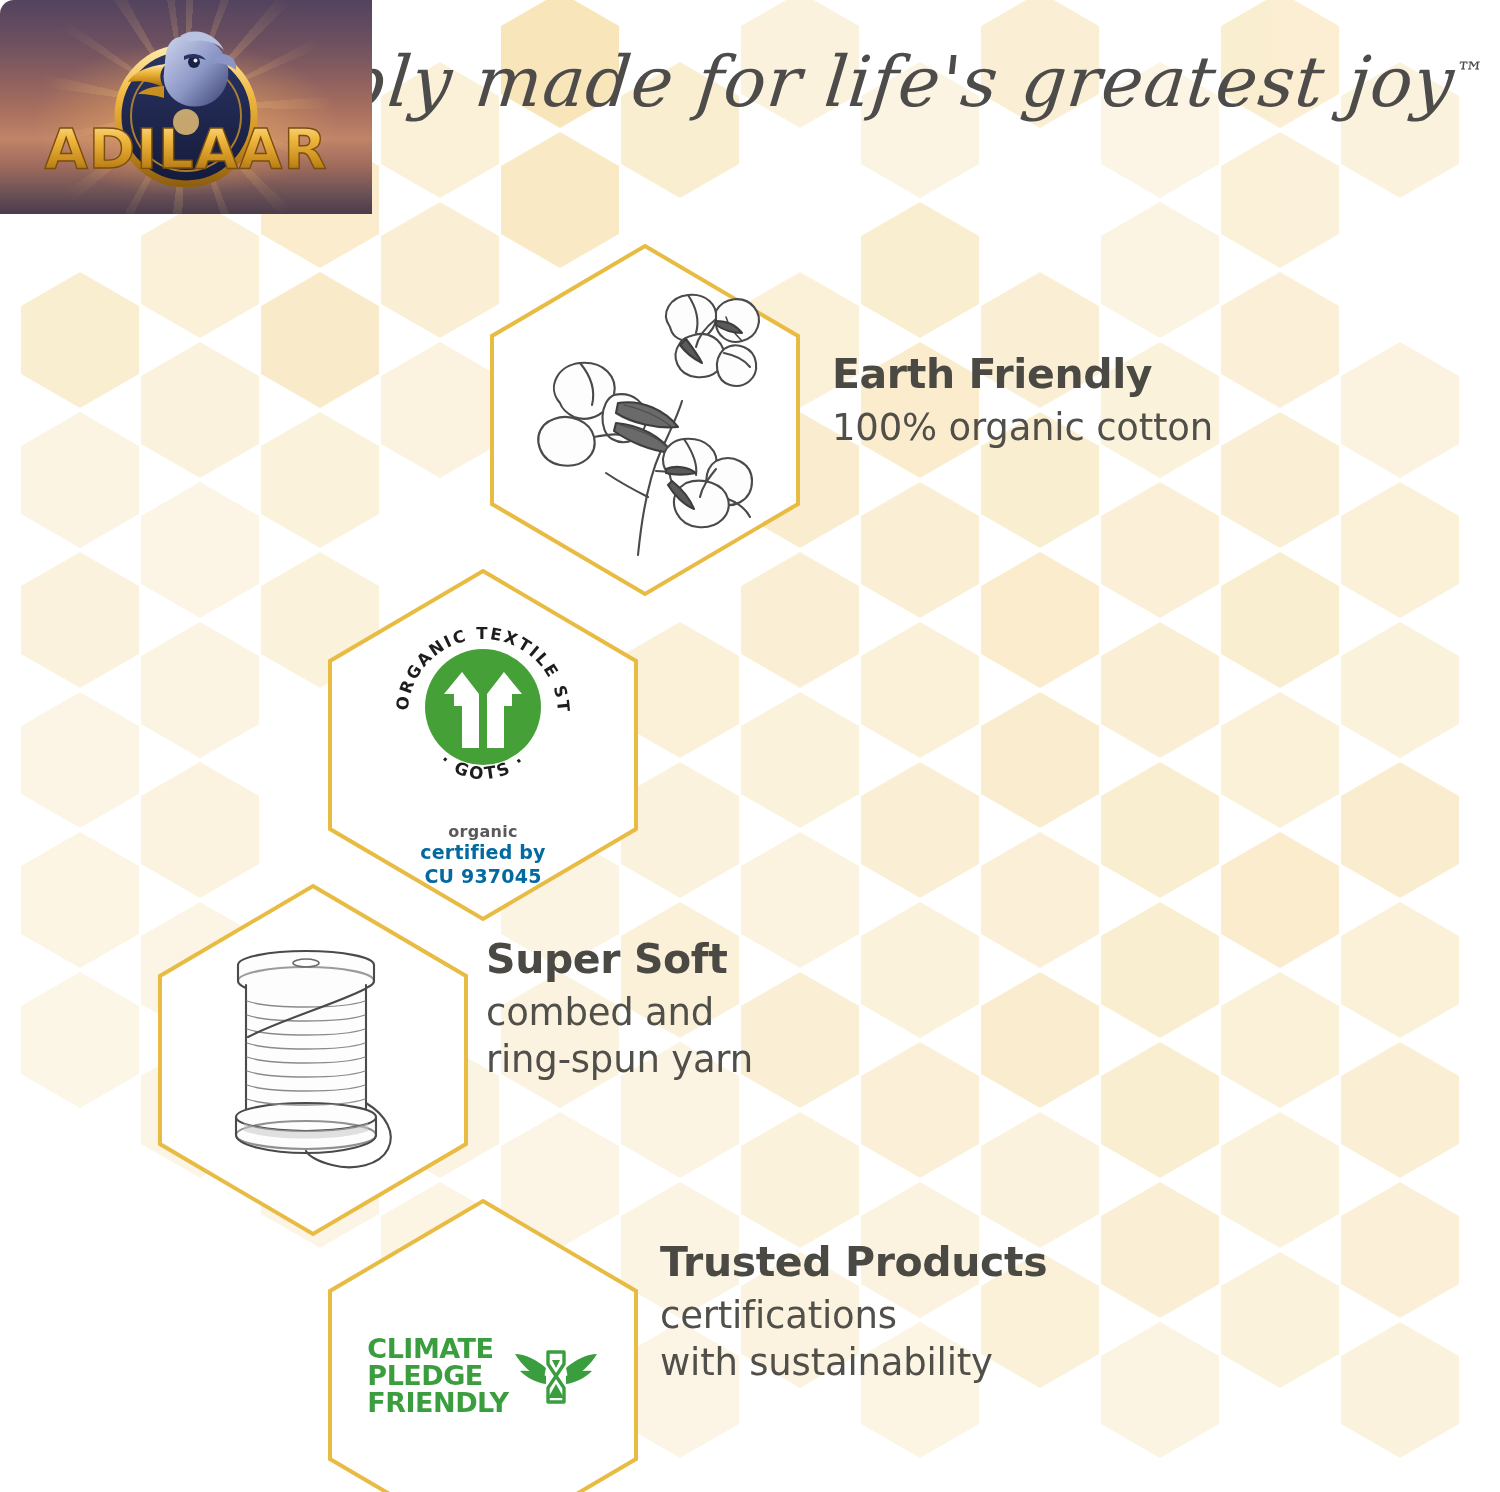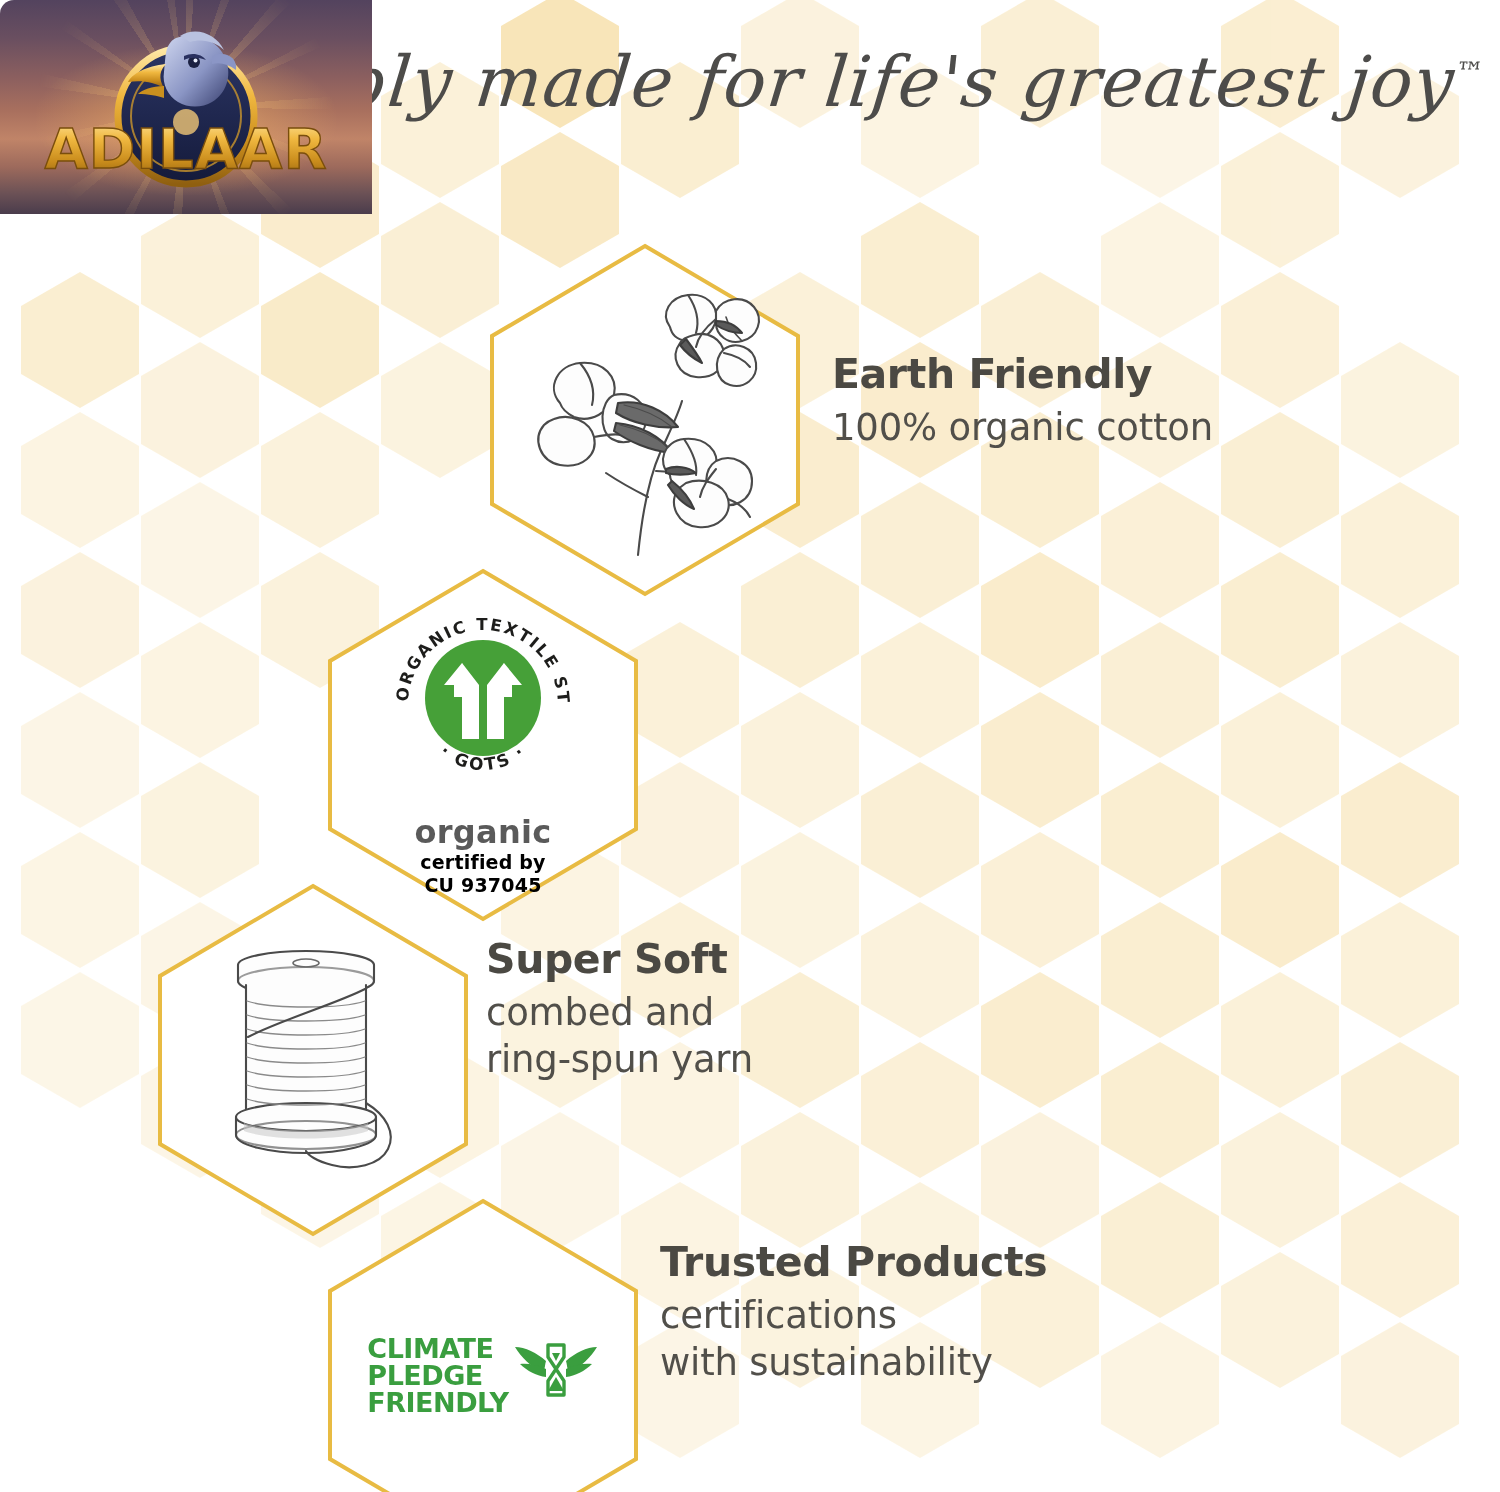--- a/index.html
+++ b/index.html
@@ -151,38 +151,38 @@
     color: #514f4a;
     letter-spacing: -0.2px;
   }
 
   
   .gots { text-align: center; }
   .gots .gots-mark { display: block; margin: 0 auto; }
   .gots .g-organic {
     font-family: "DejaVu Sans", sans-serif;
     font-weight: bold;
-    font-size: 32px;
+    font-size: 16px;
     color: #5a5a5a;
     margin-top: 10px;
     letter-spacing: 0.3px;
   }
   .gots .g-line {
     font-family: "DejaVu Sans", sans-serif;
     font-weight: bold;
     font-size: 19px;
-    color: #000000;
+    color: #0369a1;
     line-height: 1.22;
     letter-spacing: 0.2px;
   }
 
   
   .cpf {
     display: flex;
-    align-items: flex-start;
+    align-items: flex-end;
     gap: 4px;
   }
   .cpf-words {
     font-family: "DejaVu Sans", sans-serif;
     font-weight: bold;
     font-size: 27px;
     line-height: 1.0;
     color: #3a9e3f;
     letter-spacing: -0.5px;
     text-align: left;

